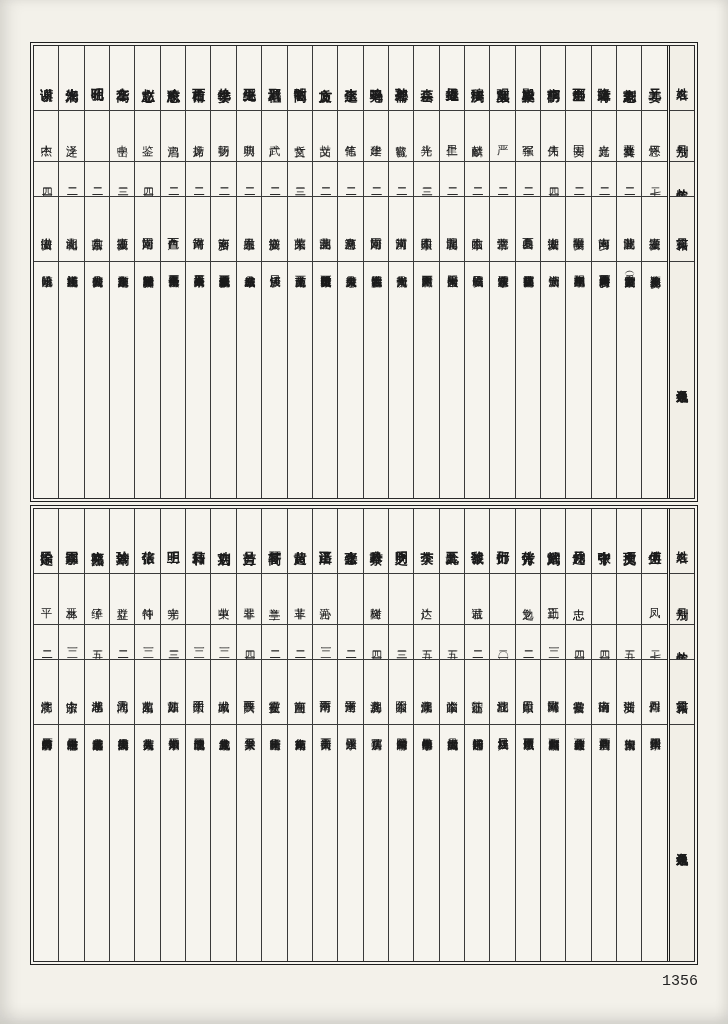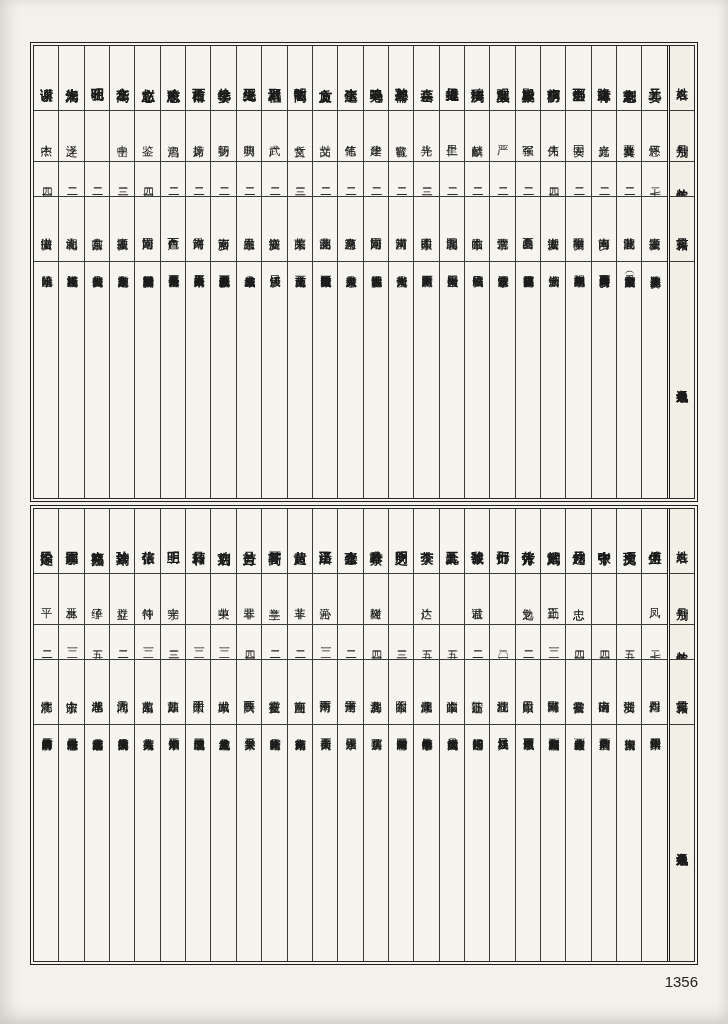--- a/index.html
+++ b/index.html
@@ -64,21 +64,21 @@
   .col:not(.header-col) .h-addr{
     justify-content:flex-start;
     padding-top:5px;
     box-sizing:border-box;
   }
   .header-col .cell{font-weight:700;font-size:12px;}
   .header-col .h-addr{justify-content:space-evenly;padding-top:0;}
   .page-number{
     position:absolute;
     right:30px;bottom:34px;
-    font-family:Liberation Sans, sans-serif;
+    font-family:Liberation Mono, monospace;
     font-size:15px;
     color:#222;
   }
 </style>
 </head>
 <body>
 
 <div class="page">
   <div class="table-wrap">
     <div class="section">

